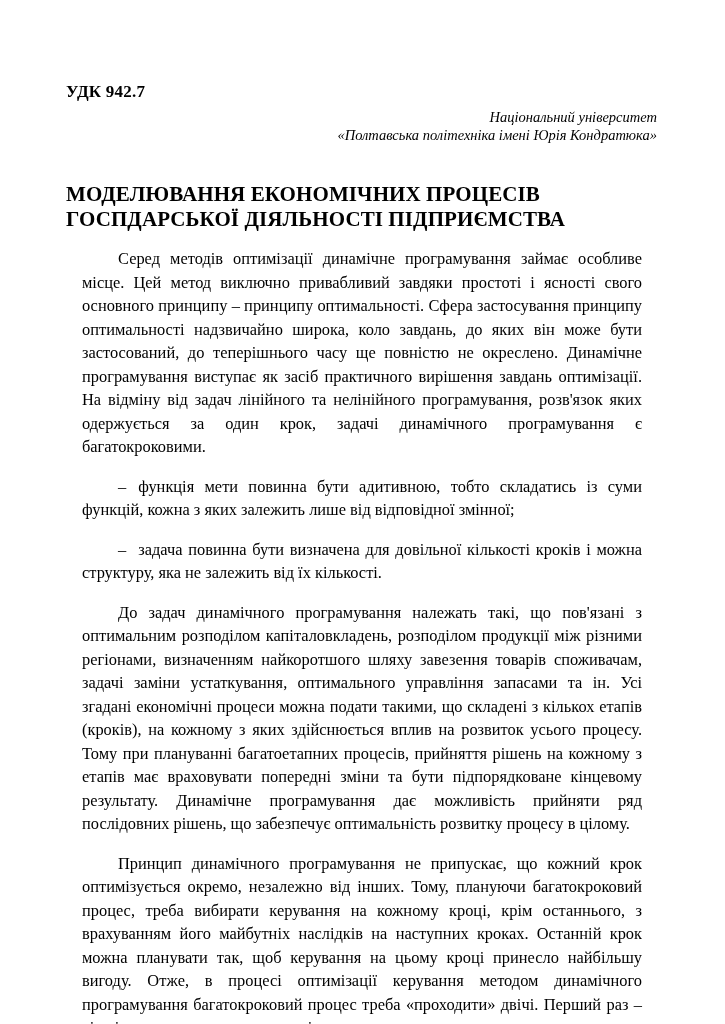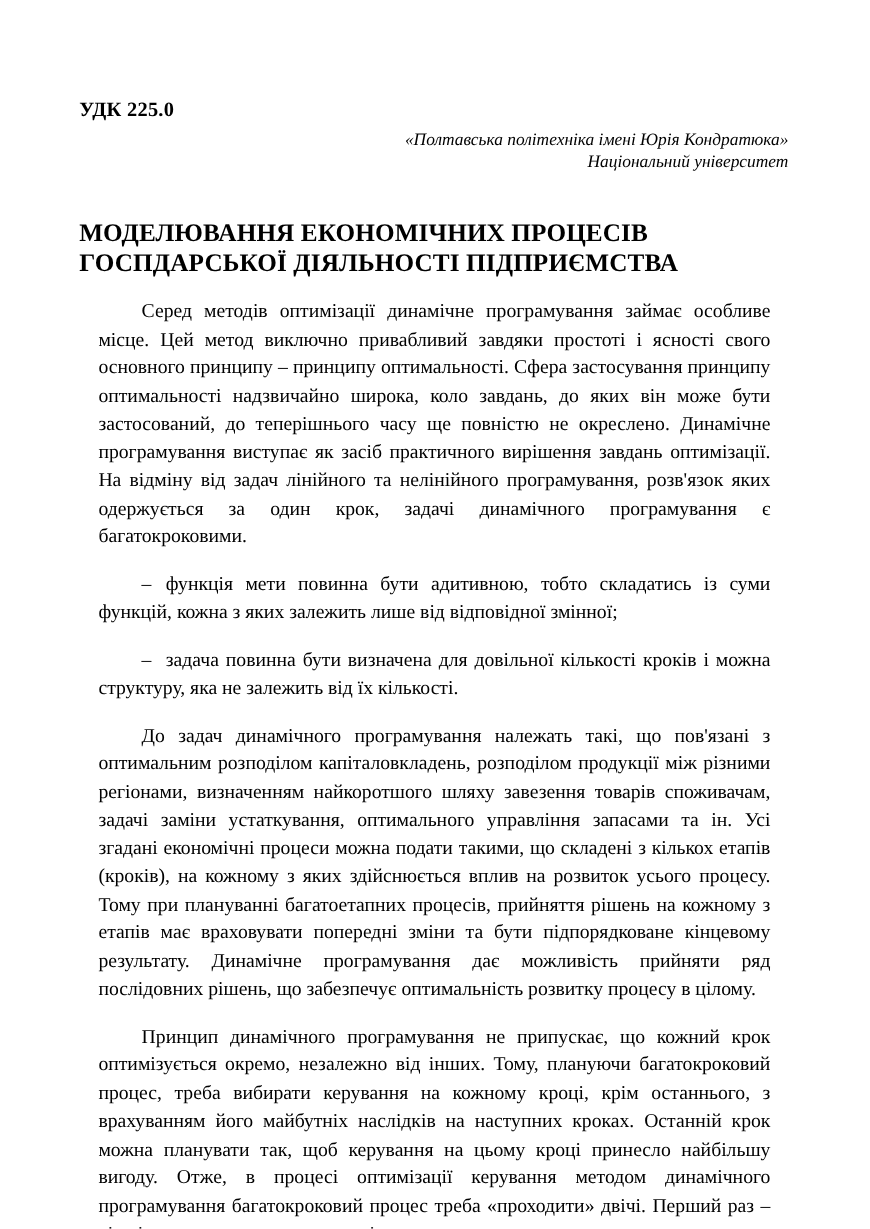--- a/index.html
+++ b/index.html
@@ -98,25 +98,25 @@
     text-align: center;
     font-size: 16.5px;
     letter-spacing: 0.5px;
   }
 </style>
 </head>
 <body>
 
 <div class="page">
 
-  <div class="udk">УДК 225.0</div>
+  <div class="udk">УДК 942.7</div>
 
   <div class="author-block">
+    <div>Національний університет</div>
     <div>«Полтавська політехніка імені Юрія Кондратюка»</div>
-    <div>Національний університет</div>
   </div>
 
   <h1 class="doc-title">
     <span class="tl">МОДЕЛЮВАННЯ ЕКОНОМІЧНИХ ПРОЦЕСІВ</span>
     <span class="tl">ГОСПДАРСЬКОЇ ДІЯЛЬНОСТІ ПІДПРИЄМСТВА</span>
   </h1>
 
   <div class="body-text" id="body-text">
       <p>Серед методів оптимізації динамічне програмування займає особливе місце. Цей метод виключно привабливий завдяки простоті і ясності свого основного принципу – принципу оптимальності. Сфера застосування принципу оптимальності надзвичайно широка, коло завдань, до яких він може бути застосований, до теперішнього часу ще повністю не окреслено. Динамічне програмування виступає як засіб практичного вирішення завдань оптимізації. На відміну від задач лінійного та нелінійного програмування, розв'язок яких одержується за один крок, задачі динамічного програмування є багатокроковими.</p>
       <p class="bullet"><span class="dash">–</span><span>функція мети повинна бути адитивною, тобто складатись із суми функцій, кожна з яких залежить лише від відповідної змінної;</span></p>

